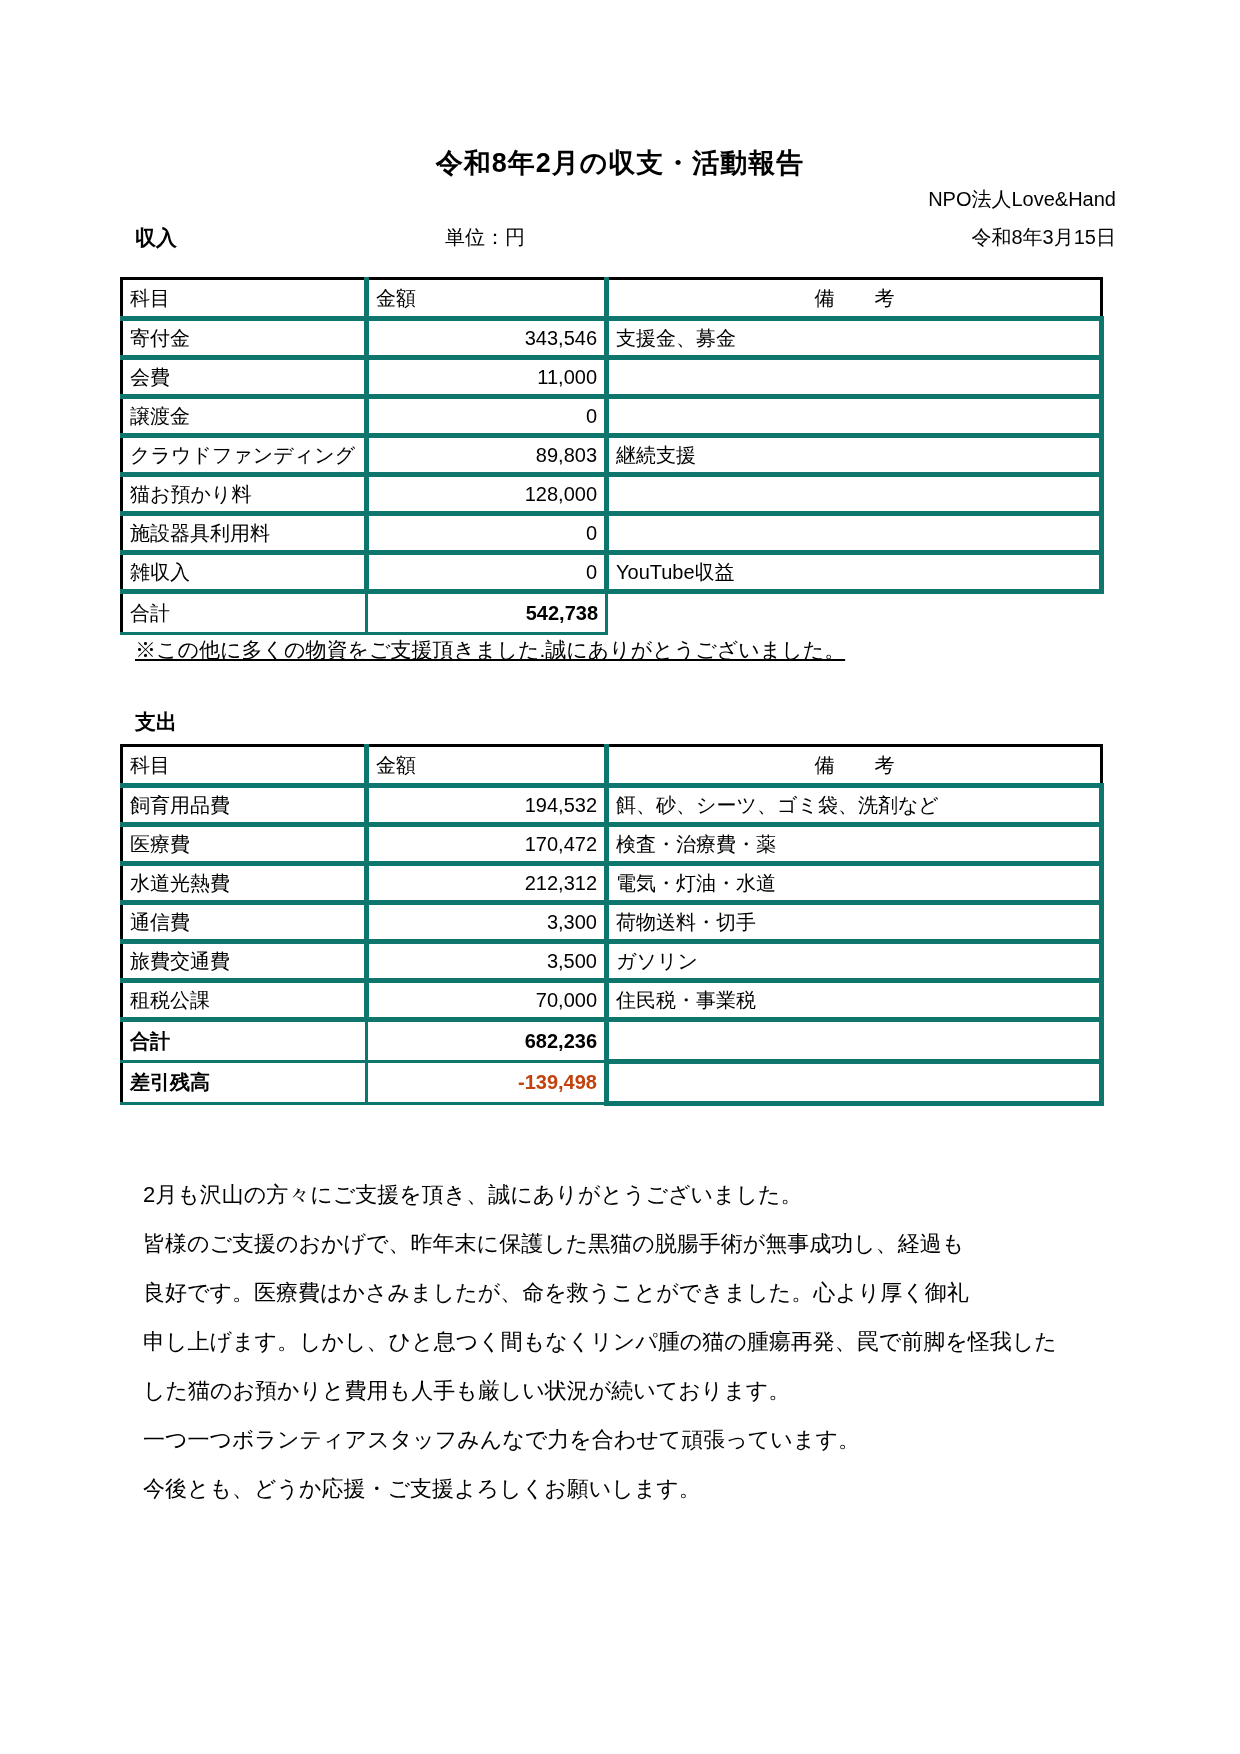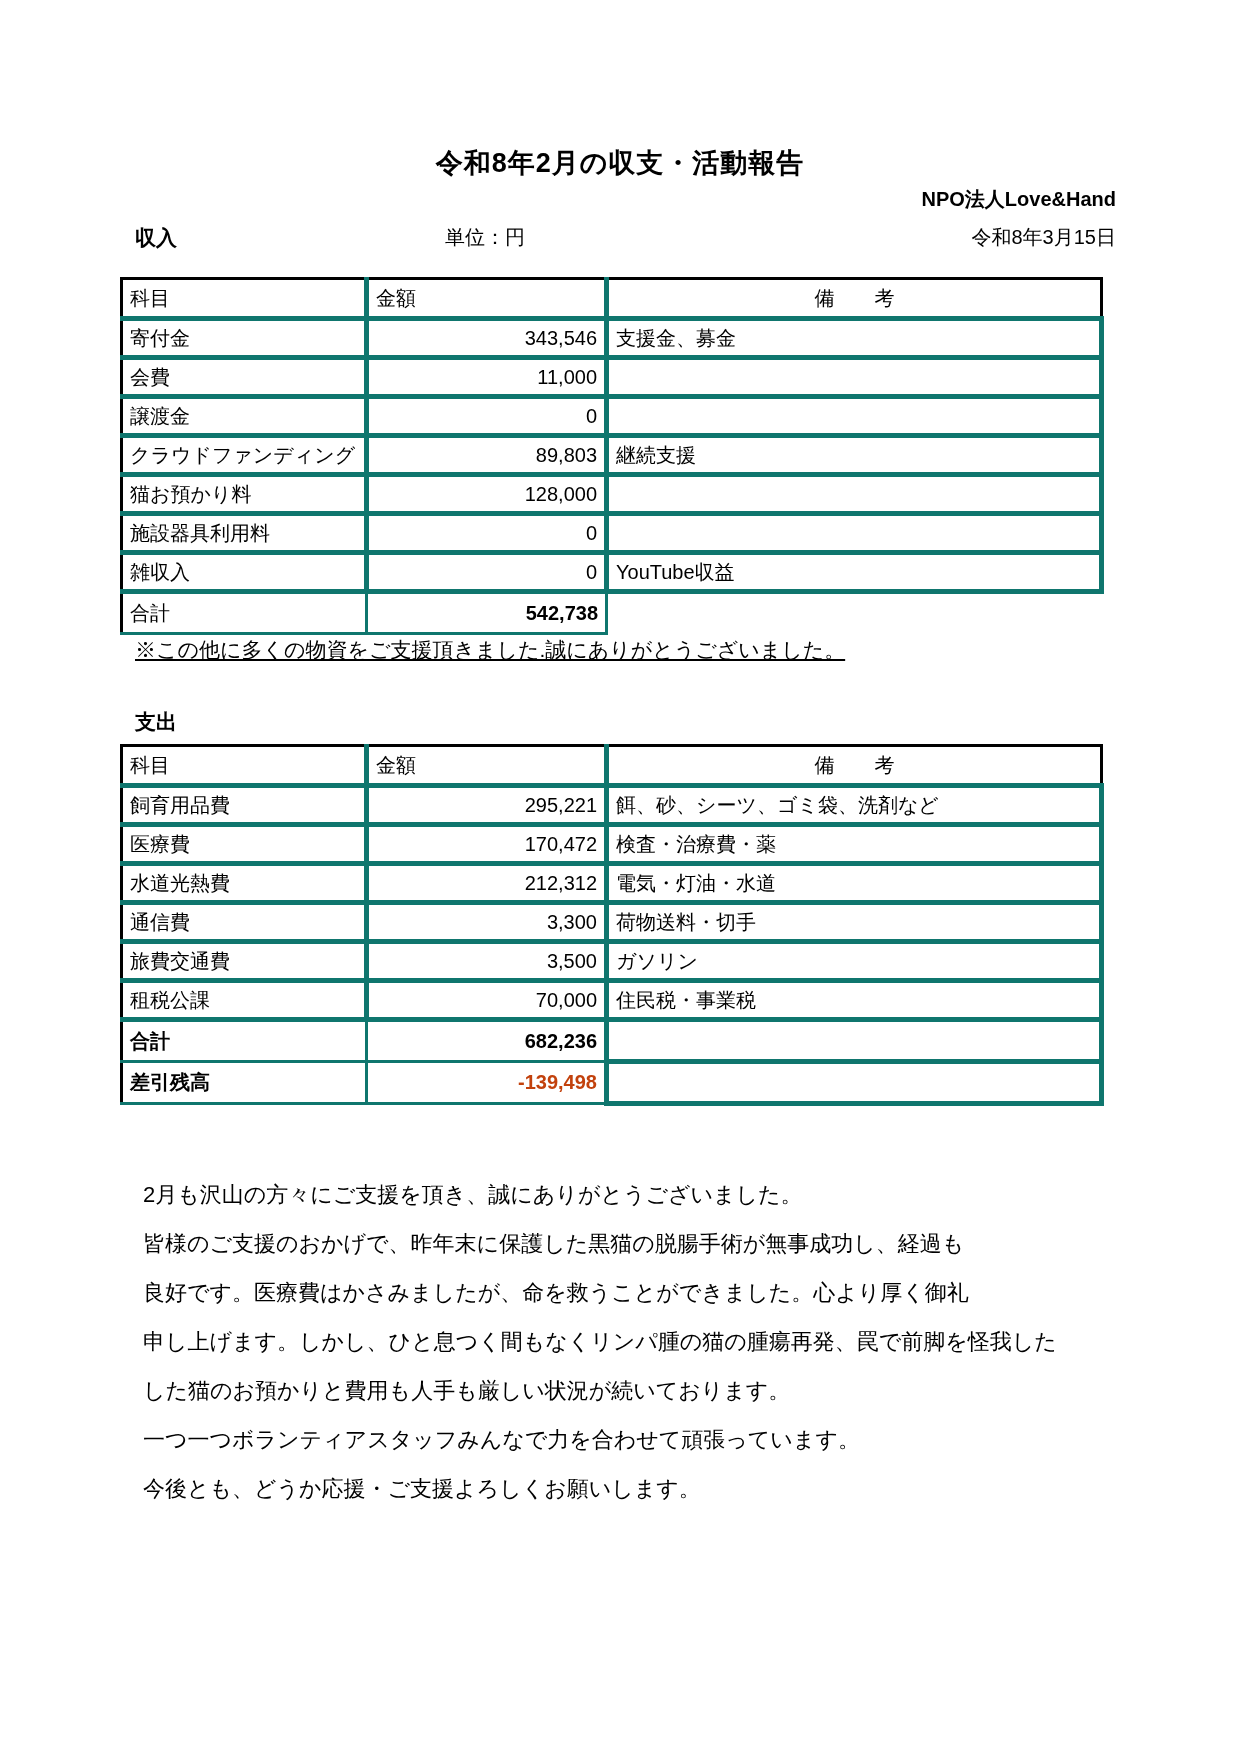--- a/index.html
+++ b/index.html
@@ -12,21 +12,21 @@
     color:#000000;
     overflow:hidden;
     margin-top:44px;
   }
   .title{
     position:absolute; top:101px; left:120px; width:1000px;
     text-align:center; font-size:27px; font-weight:bold; letter-spacing:1px;
   }
   .org{
     position:absolute; top:142px; left:120px; width:996px;
-    text-align:right; font-size:20px; font-weight:bold;
+    text-align:right; font-size:20px; font-weight:normal;
   }
   .meta{ position:absolute; left:120px; width:996px; height:30px; }
   .meta-income{ top:178px; }
   .meta-expense{ top:662px; }
   .sec-label{
     position:absolute; left:15px; bottom:0;
     font-size:21px; font-weight:bold;
   }
   .unit{
     position:absolute; left:245px; bottom:1px; width:240px;
@@ -157,21 +157,21 @@
         <col class="c3">
       </colgroup>
     <tbody>
         <tr class="hdr">
       <th>科目</th>
       <th>金額</th>
       <th class="hdr-rem">備　　考</th>
     </tr>
     <tr>
       <td>飼育用品費</td>
-      <td class="num">295,221</td>
+      <td class="num">194,532</td>
       <td>餌、砂、シーツ、ゴミ袋、洗剤など</td>
     </tr>
     <tr>
       <td>医療費</td>
       <td class="num">170,472</td>
       <td>検査・治療費・薬</td>
     </tr>
     <tr>
       <td>水道光熱費</td>
       <td class="num">212,312</td>

